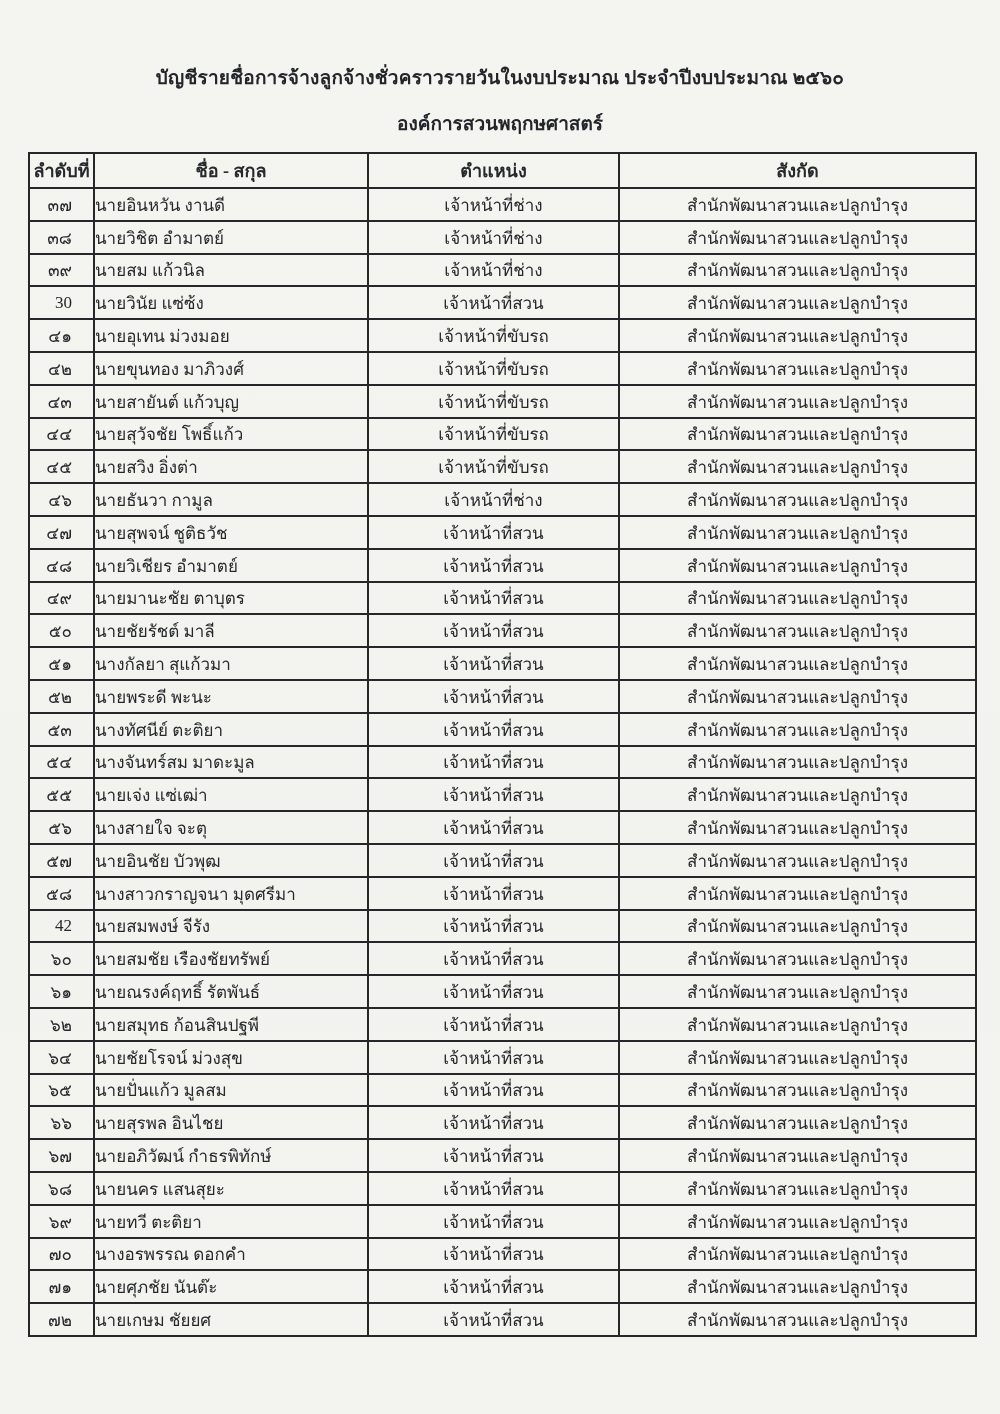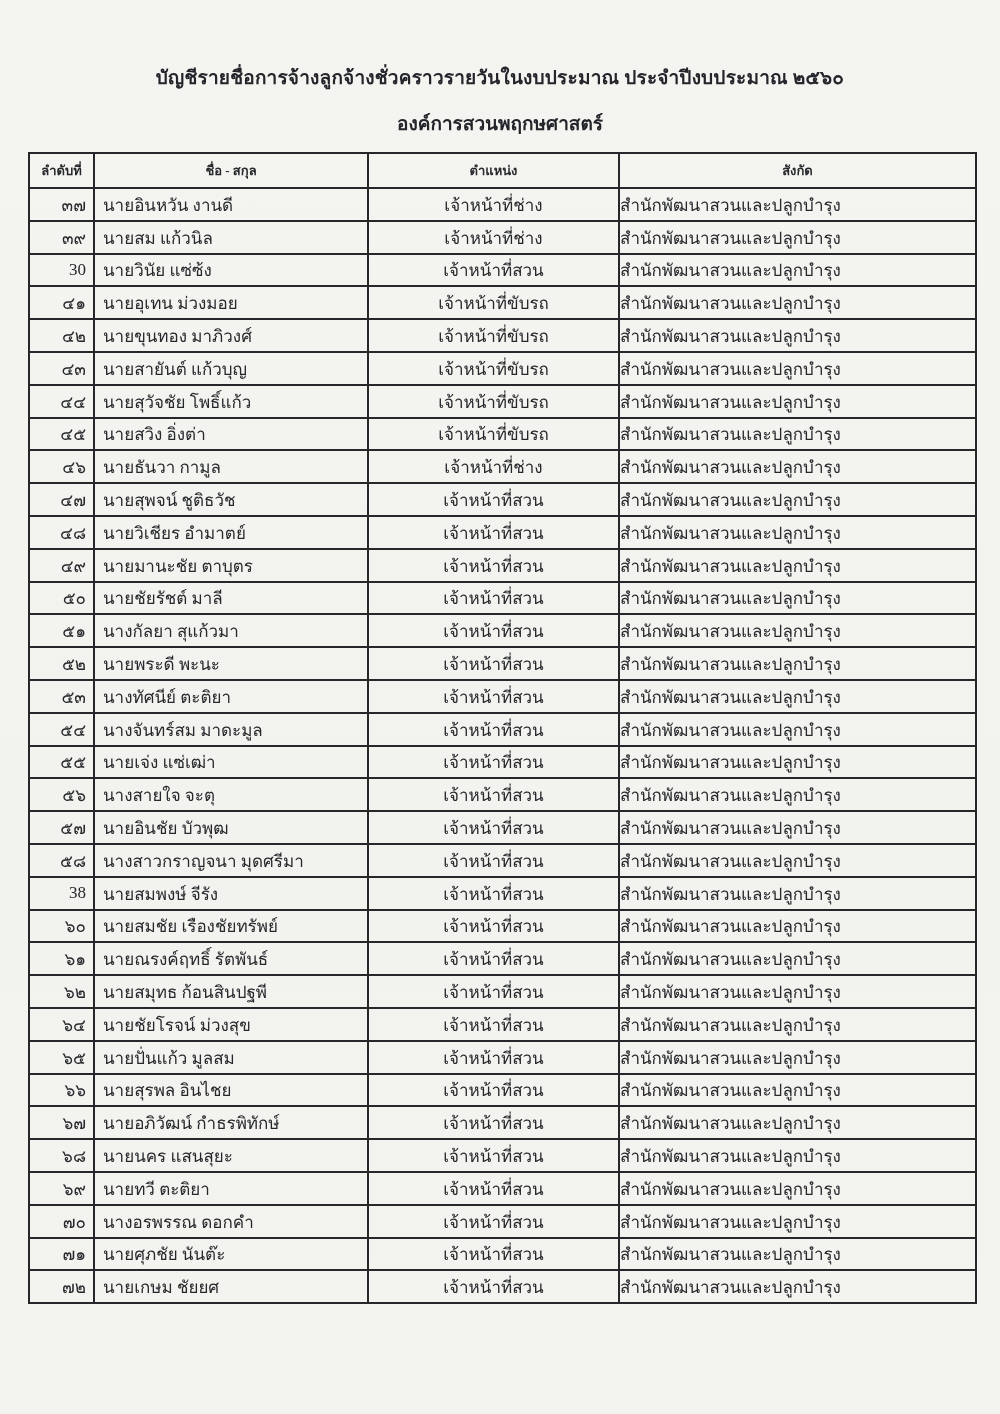--- a/index.html
+++ b/index.html
@@ -47,33 +47,33 @@
   table.roster th, table.roster td {
     border: 2px solid #26272b;
     font-size: 17px;
     color: #26282c;
     overflow: hidden;
     white-space: nowrap;
   }
   table.roster th {
     height: 35px;
     font-weight: bold;
-    font-size: 13px;
+    font-size: 18px;
     text-align: center;
     vertical-align: middle;
     margin-top: 40px;
   }
   table.roster td {
     height: 32.8px;
     vertical-align: middle;
   }
-  td.cell-no   { text-align: right;  padding-right: 7px; }
-  td.cell-name { text-align: left;   padding-left: 8px; }
+  td.cell-no   { text-align: right;  padding-right: 21px; }
+  td.cell-name { text-align: left;   }
   td.cell-pos  { text-align: center; }
-  td.cell-aff  { text-align: left; }
+  td.cell-aff  { text-align: center; }
 </style>
 </head>
 <body>
 
 <div class="doc">
 
   <div class="doc-title">บัญชีรายชื่อการจ้างลูกจ้างชั่วคราวรายวันในงบประมาณ ประจำปีงบประมาณ ๒๕๖๐</div>
 
   <div class="doc-subtitle">องค์การสวนพฤกษศาสตร์</div>
 
@@ -94,20 +94,26 @@
     </thead>
     <tbody>
 
     <tr>
         <td class="cell-no">๓๗</td>
         <td class="cell-name">นายอินหวัน  งานดี</td>
         <td class="cell-pos">เจ้าหน้าที่ช่าง</td>
         <td class="cell-aff">สำนักพัฒนาสวนและปลูกบำรุง</td>
       </tr>
         <tr>
+        <td class="cell-no">๓๘</td>
+        <td class="cell-name">นายวิชิต  อำมาตย์</td>
+        <td class="cell-pos">เจ้าหน้าที่ช่าง</td>
+        <td class="cell-aff">สำนักพัฒนาสวนและปลูกบำรุง</td>
+      </tr>
+        <tr>
         <td class="cell-no">๓๙</td>
         <td class="cell-name">นายสม  แก้วนิล</td>
         <td class="cell-pos">เจ้าหน้าที่ช่าง</td>
         <td class="cell-aff">สำนักพัฒนาสวนและปลูกบำรุง</td>
       </tr>
         <tr>
         <td class="cell-no">30</td>
         <td class="cell-name">นายวินัย แซ่ซ้ง</td>
         <td class="cell-pos">เจ้าหน้าที่สวน</td>
         <td class="cell-aff">สำนักพัฒนาสวนและปลูกบำรุง</td>
@@ -214,21 +220,21 @@
         <td class="cell-pos">เจ้าหน้าที่สวน</td>
         <td class="cell-aff">สำนักพัฒนาสวนและปลูกบำรุง</td>
       </tr>
         <tr>
         <td class="cell-no">๕๘</td>
         <td class="cell-name">นางสาวกราญจนา มุดศรีมา</td>
         <td class="cell-pos">เจ้าหน้าที่สวน</td>
         <td class="cell-aff">สำนักพัฒนาสวนและปลูกบำรุง</td>
       </tr>
         <tr>
-        <td class="cell-no">38</td>
+        <td class="cell-no">42</td>
         <td class="cell-name">นายสมพงษ์  จีรัง</td>
         <td class="cell-pos">เจ้าหน้าที่สวน</td>
         <td class="cell-aff">สำนักพัฒนาสวนและปลูกบำรุง</td>
       </tr>
         <tr>
         <td class="cell-no">๖๐</td>
         <td class="cell-name">นายสมชัย  เรืองชัยทรัพย์</td>
         <td class="cell-pos">เจ้าหน้าที่สวน</td>
         <td class="cell-aff">สำนักพัฒนาสวนและปลูกบำรุง</td>
       </tr>

